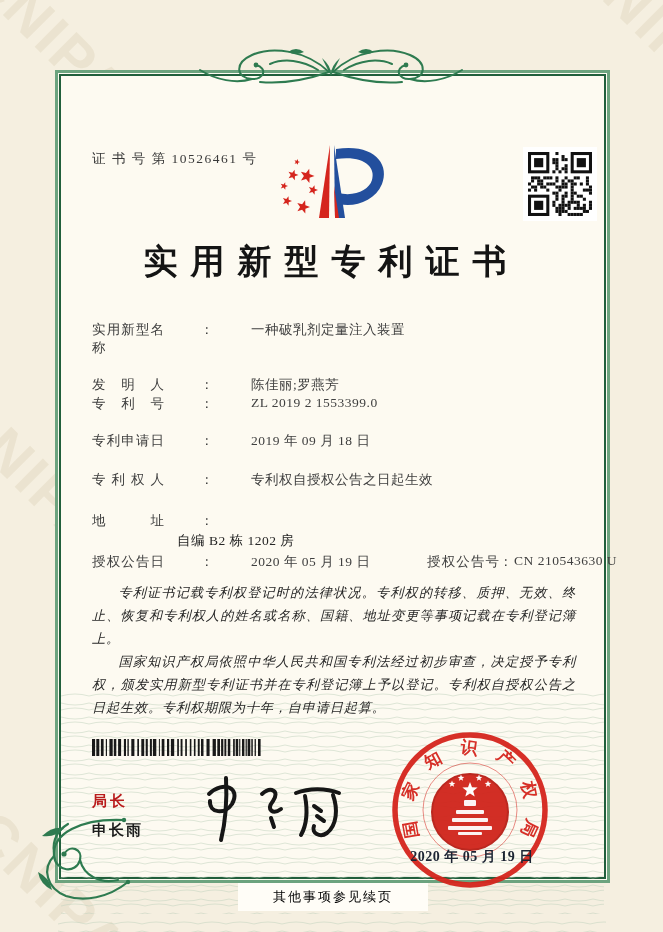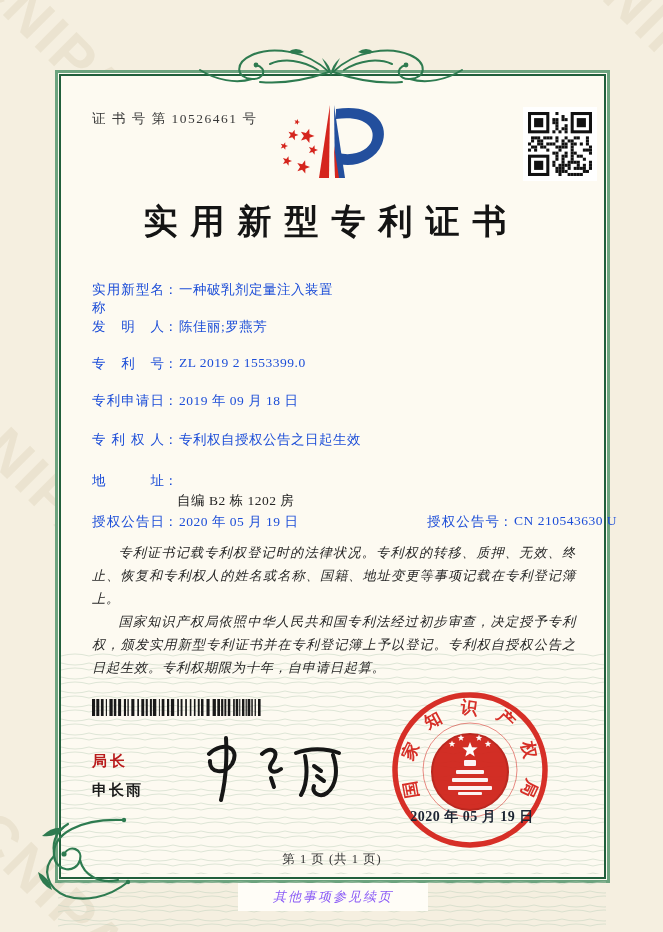--- a/index.html
+++ b/index.html
@@ -13,29 +13,29 @@
     position:absolute;font-family:"Liberation Sans","DejaVu Sans",sans-serif;
     font-weight:bold;font-size:58px;letter-spacing:3px;
     color:rgba(189,168,122,0.16);transform:rotate(45deg);
     white-space:nowrap;pointer-events:none;z-index:1;
   }
   .frame-outer{
     position:absolute;left:55px;top:70px;width:549px;height:807px;
     border:3px solid #6ca37e;background:#fdfaf1;z-index:2;
   }
   .frame-inner{position:absolute;inset:1px;border:2px solid #215f3c;}
-  .content{position:absolute;inset:0;z-index:3;}
+  .content{position:absolute;inset:0;z-index:3;margin-top:40px;}
   .cert-number{position:absolute;left:92px;top:110px;font-size:13.5px;letter-spacing:1.5px;color:#3a3a3a;}
   .logo{position:absolute;left:276px;top:100px;}
   .qr-wrap{position:absolute;left:523px;top:107px;width:74px;height:74px;background:#ffffff;display:flex;align-items:center;justify-content:center;}
   .cert-title{
     position:absolute;left:0;top:199px;width:663px;text-align:center;
     font-size:34px;font-weight:bold;letter-spacing:13px;color:#141414;
   }
-  .frow{position:absolute;left:92px;display:flex;font-size:13.5px;color:#1d4ed8;}
+  .frow{position:absolute;left:92px;display:flex;font-size:13.5px;color:#404040;gap:36px;}
   .flabel{display:inline-block;width:72px;text-align:justify;text-align-last:justify;}
   .fcolon{display:inline-block;width:15px;}
   .fvalue{white-space:nowrap;letter-spacing:0.5px;}
   .addr2{position:absolute;left:177px;font-size:13.5px;letter-spacing:0.5px;color:#262626;}
   .grant-no{position:absolute;left:335px;top:0;display:flex;font-size:13.5px;}
   .paras{
     position:absolute;left:92px;top:541px;width:484px;
     font-size:13.2px;line-height:23px;letter-spacing:0.8px;
     text-align:justify;color:#262626;font-style:italic;
   }
@@ -48,21 +48,21 @@
   .seal{position:absolute;left:388px;top:688px;opacity:0.95;}
   .seal-date{
     position:absolute;left:398px;top:808px;width:148px;text-align:center;
     font-size:14px;letter-spacing:0.5px;color:#1c2433;font-weight:bold;z-index:5;
   }
   .page-info{position:absolute;left:58px;top:851px;width:548px;text-align:center;font-size:12.5px;letter-spacing:1px;color:#333;}
   .footer-patch{
     position:absolute;left:238px;top:883px;width:190px;height:28px;
     background:#fffdf7;z-index:4;display:flex;align-items:center;justify-content:center;
   }
-  .footer-note{font-size:13px;letter-spacing:2px;color:#8b5cf6;font-style:italic;}
+  .footer-note{font-size:13px;letter-spacing:2px;color:#000000;}
   .flourish{position:absolute;z-index:4;}
 </style>
 </head>
 <body>
 
 <div class="wm" style="left:-45px;top:0px;">CNIPA</div>
 <div class="wm" style="left:555px;top:-14px;">CNIPA</div>
 <div class="wm" style="left:372px;top:278px;">CNIPA</div>
 <div class="wm" style="left:-65px;top:440px;">CNIPA</div>
 <div class="wm" style="left:-45px;top:855px;">CNIPA</div>
@@ -306,21 +306,21 @@
       </svg>
   </div>
 
   <div class="cert-title">实用新型专利证书</div>
 
   <div class="frow" style="top:281px;">
     <span class="flabel">实用新型名称</span>
       <span class="fcolon">：</span>
       <span class="fvalue">一种破乳剂定量注入装置</span>
   </div>
-  <div class="frow" style="top:318px;">
+  <div class="frow" style="top:336px;">
     <span class="flabel">发明人</span>
       <span class="fcolon">：</span>
       <span class="fvalue">陈佳丽;罗燕芳</span>
   </div>
   <div class="frow" style="top:355px;">
     <span class="flabel">专利号</span>
       <span class="fcolon">：</span>
       <span class="fvalue">ZL 2019 2 1553399.0</span>
   </div>
   <div class="frow" style="top:392px;">

